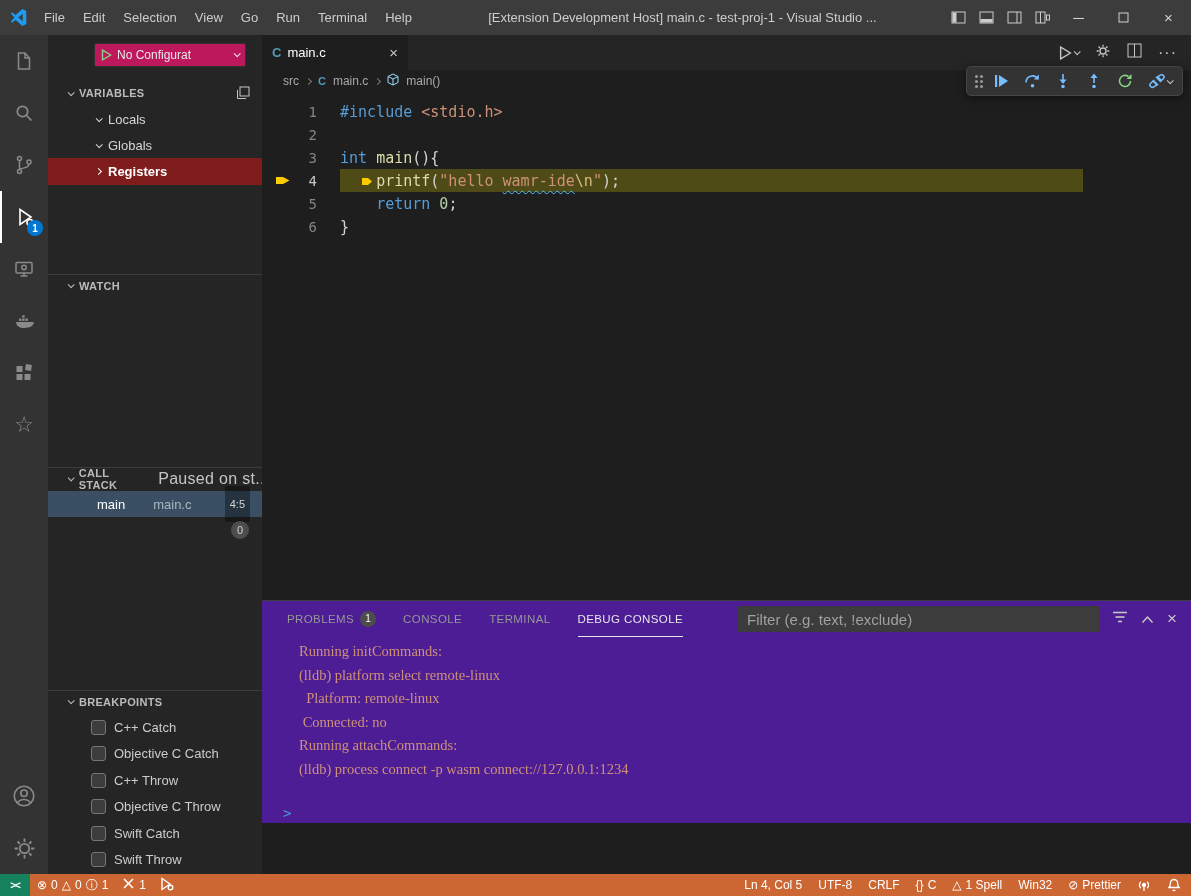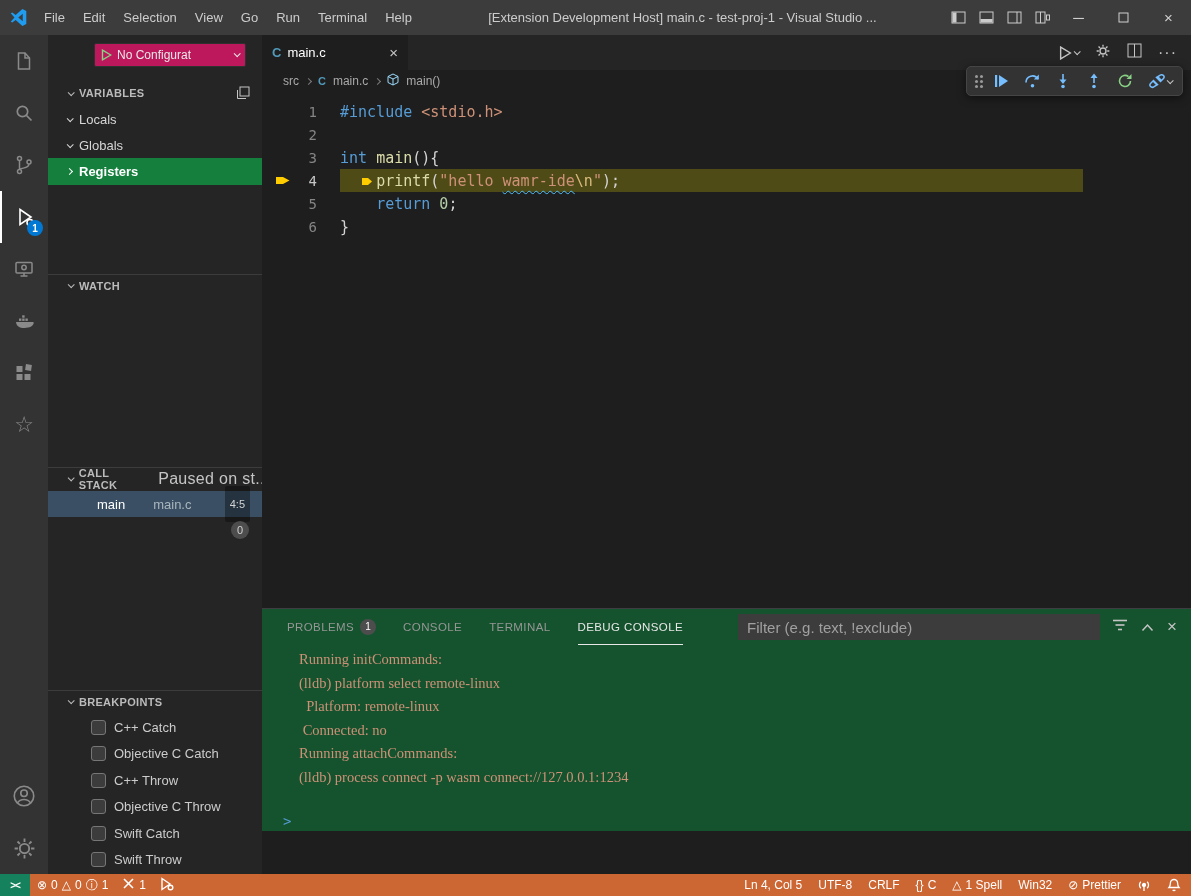--- a/index.html
+++ b/index.html
@@ -46,22 +46,22 @@
   .config-dd .lbl { flex:1; white-space:nowrap; overflow:hidden; }
   .sec-header { position:absolute; left:0; right:0; height:22px; display:flex; align-items:center;
     font-size:11px; font-weight:bold; color:#bbbbbb; letter-spacing:.3px; padding-left:20px;
     gap:6px; }
   .sec-line { border-top:1px solid #3c3c3c; }
   .cv { display:inline-block; width:5px; height:5px; border-right:1.4px solid currentColor;
     border-bottom:1.4px solid currentColor; transform:rotate(45deg) translateY(-1px); }
   .cr { display:inline-block; width:5px; height:5px; border-right:1.4px solid currentColor;
     border-bottom:1.4px solid currentColor; transform:rotate(-45deg); }
   .tree-row { position:absolute; left:0; right:0; height:26px; display:flex; align-items:center;
-    padding-left:19px; gap:7px; color:#d6d6d6; }
-  .tree-row.selected { background:#15803d; color:#ffffff; font-weight:bold; }
+    padding-left:48px; gap:7px; color:#d6d6d6; }
+  .tree-row.selected { background:#7f1d1d; color:#ffffff; font-weight:bold; }
   .paused-note { font-weight:normal; font-size:16px; color:#c5c5c5; margin-left:6px;
     white-space:nowrap; overflow:hidden; }
   .frame-row { position:absolute; left:0; right:0; height:26px; background:#3a4f63;
     display:flex; align-items:center; padding-left:49px; }
   .frame-name { color:#ffffff; }
   .frame-file { color:#a9b6bd; margin-left:28px; }
   .frame-pos { margin-left:auto; margin-right:12px; background:rgba(0,0,0,0.35); color:#d4d4d4;
     font-size:11px; padding:12px 5px; border-radius:2px; }
   .zero-badge { position:absolute; right:13px; top:486px; width:18px; height:18px;
     border-radius:50%; background:#4d4d4d; color:#d0d0d0; font-size:11px; display:flex;
@@ -102,22 +102,22 @@
 
   .debug-toolbar { position:absolute; top:46px; right:8px; height:30px; background:#333333;
     border:1px solid #454545; border-radius:5px; box-shadow:0 2px 8px rgba(0,0,0,0.5);
     display:flex; align-items:center; padding:0 6px; gap:7px; z-index:10; }
   .dt-btn { width:24px; height:24px; display:flex; align-items:center; justify-content:center; }
   .grip { width:3px; height:3px; border-radius:50%; background:#9a9a9a;
     box-shadow:5px 0 0 #9a9a9a, 0 5px 0 #9a9a9a, 5px 5px 0 #9a9a9a, 0 10px 0 #9a9a9a,
     5px 10px 0 #9a9a9a; margin:-10px 4px 0 2px; }
 
   
-  .panel { height:223px; border-top:1px solid #3e3e42; background:#14532d; flex:0 0 auto;
-    display:flex; flex-direction:column;margin-top:8px; }
+  .panel { height:223px; border-top:1px solid #3e3e42; background:#4c1d95; flex:0 0 auto;
+    display:flex; flex-direction:column; }
   .panel-header { height:36px; display:flex; align-items:center; padding-left:25px; flex:0 0 auto; }
   .ptab { font-size:11.5px; letter-spacing:.4px; color:#969696; margin-right:27px; height:36px;
     display:flex; align-items:center; gap:6px; border-bottom:1px solid transparent; }
   .ptab.active { color:#e7e7e7; border-bottom-color:#e7e7e7; }
   .ptab-badge { width:16px; height:16px; border-radius:50%; background:#4d4d4d; color:#ffffff;
     font-size:10px; display:flex; align-items:center; justify-content:center; letter-spacing:0; }
   .filter-input { margin-left:auto; width:362px; height:26px; background:#3c3c3c;
     border:1px solid #3c3c3c; color:#cccccc; font-size:15px; padding:0 8px; outline:none;
     font-family:"Liberation Sans", sans-serif; }
   .filter-input::placeholder { color:#a0a0a0; }

